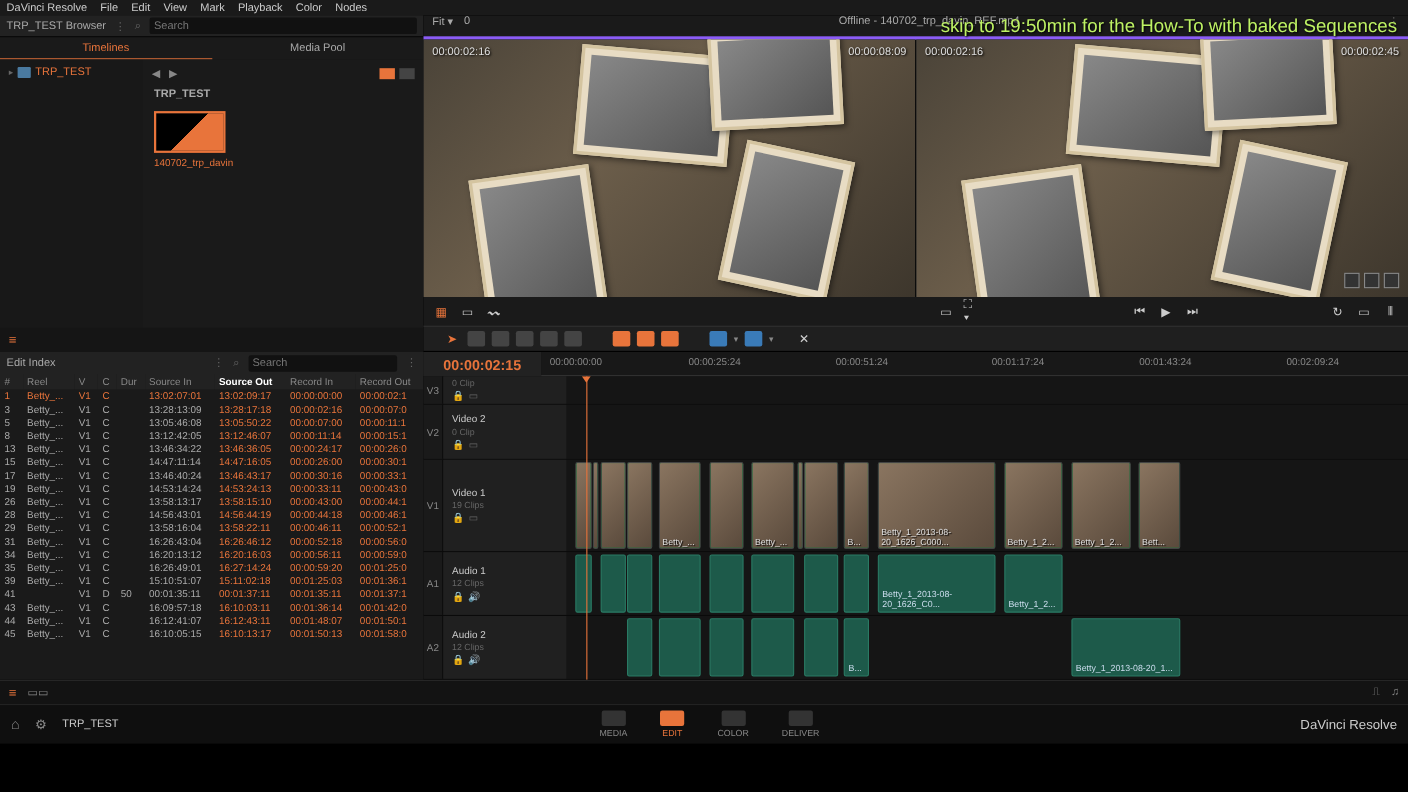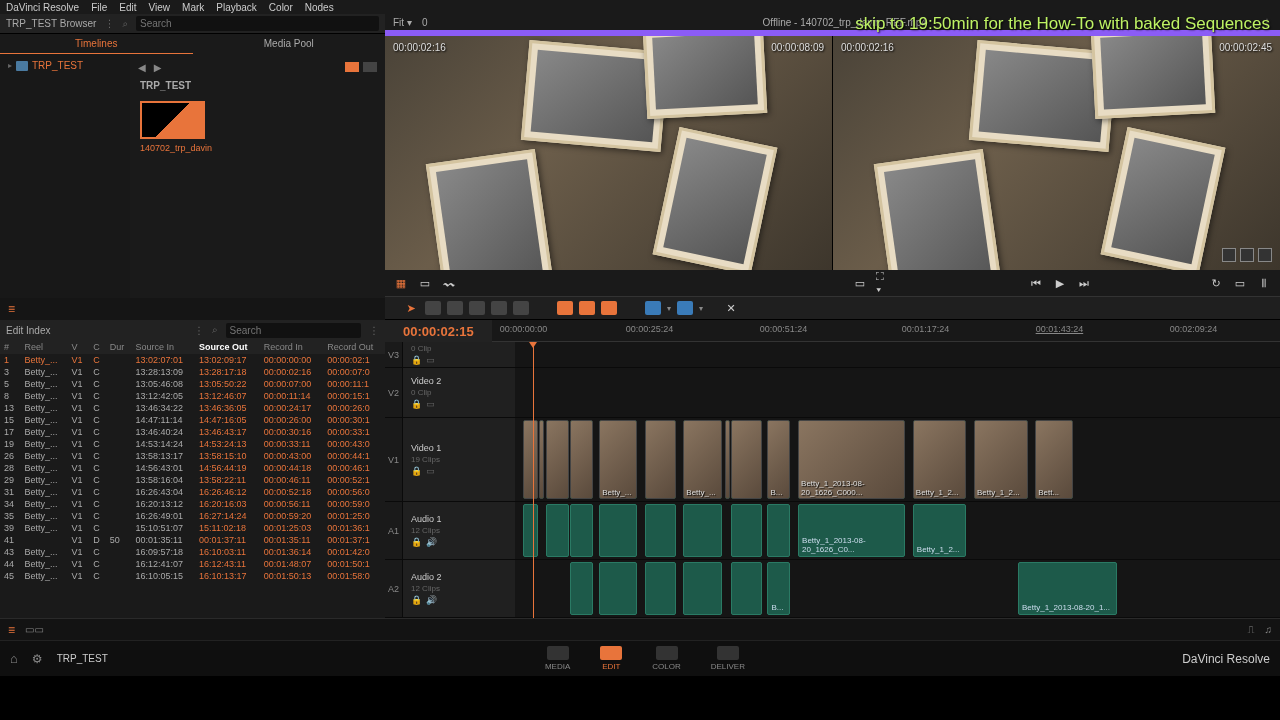--- a/index.html
+++ b/index.html
@@ -25,21 +25,21 @@
 .view-icons{display:flex;gap:4px}
 .view-icons span{width:14px;height:10px;display:inline-block}
 .grid-ic{background:#e8743b}
 .list-ic{background:#444}
 .bin-title{font-size:10px;padding:4px 6px;font-weight:bold}
 .thumb{margin:6px;width:65px}
 .thumb-img{width:65px;height:38px;background:linear-gradient(135deg,#000 0%,#000 50%,#e8743b 50%,#e8743b 100%);border:2px solid #e8743b;position:relative}
 .thumb-lbl{color:#e8743b;font-size:9px;margin-top:4px}
 .browser-foot{height:22px;background:#151515;display:flex;align-items:center;padding:0 8px}
 .viewers{flex:1;display:flex;flex-direction:column;background:#000}
-.viewer-hdr{height:22px;background:#1a1a1a;display:flex;align-items:center;padding:0 8px;gap:10px;font-size:10px;border-bottom:6px solid #8b5cf6}
+.viewer-hdr{height:22px;background:#1a1a1a;display:flex;align-items:flex-start;padding:0 8px;gap:10px;font-size:10px;border-bottom:3px solid #8b5cf6}
 .viewer-hdr .center{margin:0 auto}
 .viewer-row{flex:1;display:flex;gap:1px}
 .viewer{flex:1;position:relative;background:#333;overflow:hidden}
 .photo-scene{position:absolute;inset:0;background:linear-gradient(135deg,#4a4338 0%,#6b5d4a 40%,#3d362c 100%)}
 .frame{position:absolute;background:#e8dcc4;border:3px solid #d4c4a0;box-shadow:2px 2px 6px rgba(0,0,0,.5)}
 .frame::after{content:"";position:absolute;inset:6px;background:linear-gradient(140deg,#888,#555)}
 .f1{width:110px;height:140px;left:50px;top:120px;transform:rotate(-8deg)}
 .f2{width:140px;height:100px;left:140px;top:10px;transform:rotate(5deg)}
 .f3{width:120px;height:90px;left:260px;top:-10px;transform:rotate(-3deg)}
 .f4{width:100px;height:130px;left:280px;top:100px;transform:rotate(12deg)}
@@ -476,21 +476,21 @@
   </div>
 
   <div class="timeline">
     <div class="tl-hdr">
       <div class="tl-tc">00:00:02:15</div>
       <div class="ruler" id="ruler">
           <span style="left: 1%;">00:00:00:00</span>
           <span style="left: 17%;">00:00:25:24</span>
           <span style="left: 34%;">00:00:51:24</span>
           <span style="left: 52%;">00:01:17:24</span>
-          <span style="left: 69%; text-decoration: underline;">00:01:43:24</span>
+          <span style="left: 69%;">00:01:43:24</span>
           <span style="left: 86%;">00:02:09:24</span>
         </div>
     </div>
     <div class="tracks" style="position:relative">
       <div class="playhead" id="playhead" style="left: calc(2% + 130px);"></div>
 
       <div class="track v3">
         <div class="track-lbl">V3</div>
         <div class="track-hdr">
             <span class="sub">0 Clip</span>
@@ -614,21 +614,21 @@
           </div>
         <div class="track-body" id="a2-body">
             <div class="aclip" style="left: 7.2%; width: 3%;"></div>
             <div class="aclip" style="left: 11%; width: 5%;"></div>
             <div class="aclip" style="left: 17%; width: 4%;"></div>
             <div class="aclip" style="left: 22%; width: 5%;"></div>
             <div class="aclip" style="left: 28.3%; width: 4%;"></div>
             <div class="aclip" style="left: 33%; width: 3%;">
               <div class="lbl">B...</div>
             </div>
-            <div class="aclip" style="left: 60%; width: 13%; margin-left: 44px;">
+            <div class="aclip" style="left: 60%; width: 13%;">
               <div class="lbl">Betty_1_2013-08-20_1...</div>
             </div>
           </div>
       </div>
     </div>
   </div>
 </div>
 
 <div class="bottombar">
   <span class="ham">≡</span>

